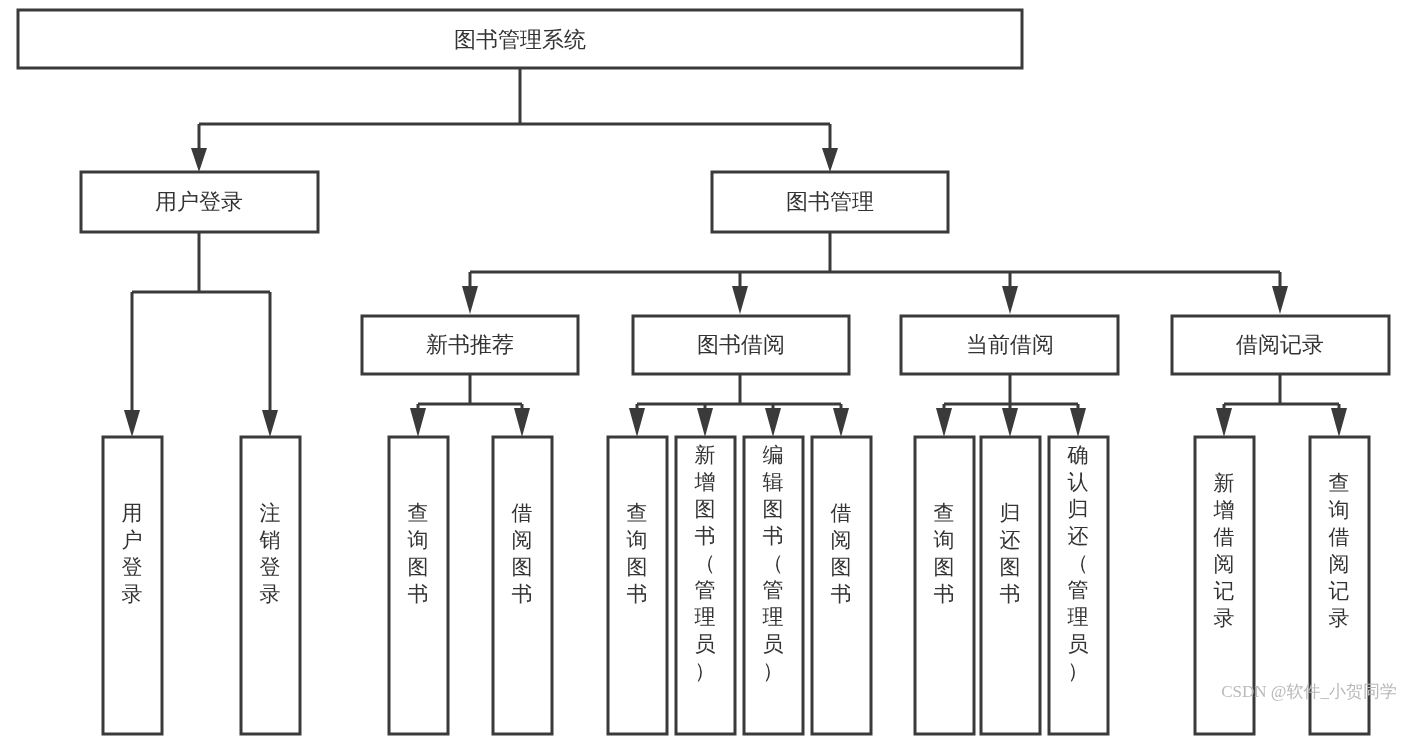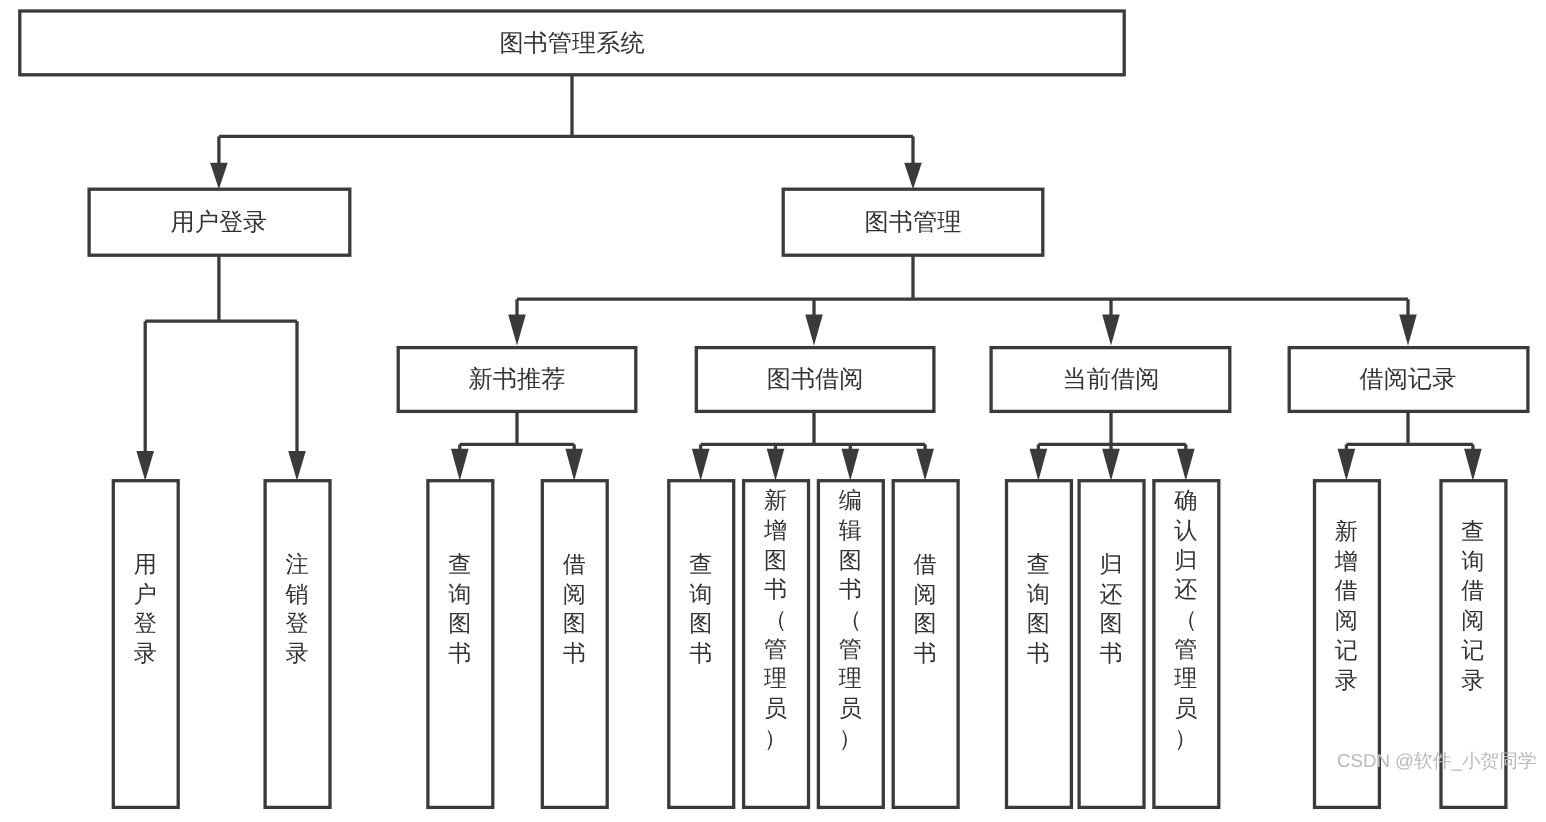--- a/index.html
+++ b/index.html
@@ -51,21 +51,21 @@
   .node-label-vertical {
     fill: #333333;
     font-family: "Liberation Sans", "DejaVu Sans", sans-serif;
     font-size: 21px;
     text-anchor: middle;
   }
   .watermark {
     position: absolute;
     right: 8px;
     bottom: 6px;
-    font-family: Liberation Sans, sans-serif;
+    font-family: Liberation Serif, serif;
     font-size: 17px;
     color: #b9b9b9;
     white-space: nowrap;
     pointer-events: none;
   }
 </style>
 </head>
 <body>
 
 <div id="diagram-root">

